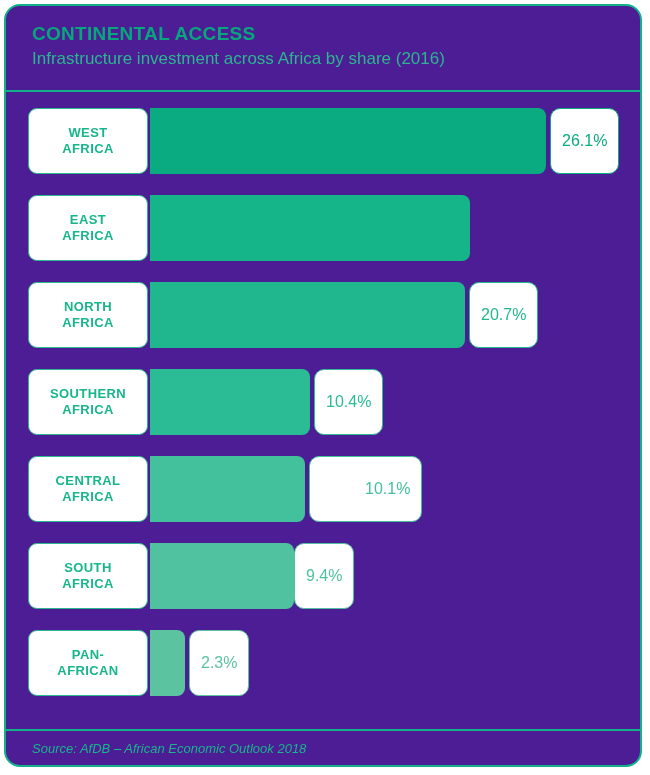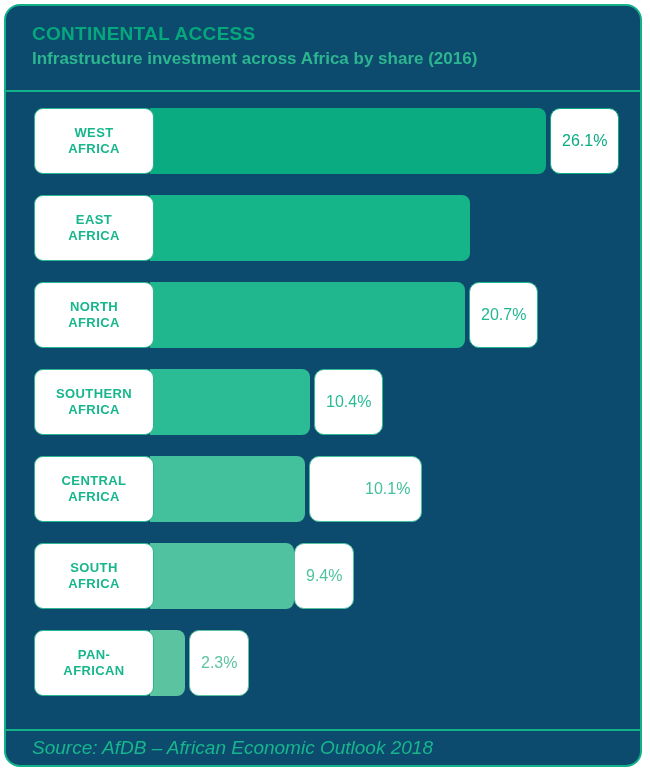--- a/index.html
+++ b/index.html
@@ -16,21 +16,21 @@
 
   .card {
     position: absolute;
     left: 4px;
     top: 4px;
     width: 638px;
     height: 763px;
     box-sizing: border-box;
     border: 2px solid #12b189;
     border-radius: 16px;
-    background: #0c4a6e;
+    background: #4c1d95;
     display: flex;
     flex-direction: column;
     overflow: hidden;
   }
 
   
   .header {
     box-sizing: border-box;
     padding: 16px 0 10px 26px;
     border-bottom: 2px solid #12b189;
@@ -39,42 +39,42 @@
   .title {
     font-size: 19px;
     font-weight: bold;
     letter-spacing: 0.3px;
     color: #06a77d;
     line-height: 1.25;
     margin: 0 0 2px 0;
   }
   .subtitle {
     font-size: 17px;
-    font-weight: bold;
+    font-weight: normal;
     color: #2bb68f;
     line-height: 1.3;
     margin: 0;
   }
 
   
   .chart {
     position: relative;
     flex: 1 1 auto;
     padding-top: 16px;
   }
   .row {
     position: relative;
     height: 66px;
     margin-bottom: 21px;
   }
   .row:last-child { margin-bottom: 0; }
 
   .cat-box {
     position: absolute;
-    left: 28px;
+    left: 22px;
     top: 0;
     width: 120px;
     height: 66px;
     box-sizing: border-box;
     border: 1.5px solid #2bb68f;
     border-radius: 9px;
     background: #ffffff;
     display: flex;
     align-items: center;
     justify-content: center;
@@ -122,21 +122,21 @@
   
   .footer {
     height: 36px;
     border-top: 2px solid #12b189;
     display: flex;
     align-items: center;
     padding-left: 26px;
     box-sizing: border-box;
   }
   .source {
-    font-size: 19px;
+    font-size: 13px;
     font-style: italic;
     color: #17b68c;
   }
 </style>
 </head>
 <body>
 
 <div class="card">
 
   <div class="header">

